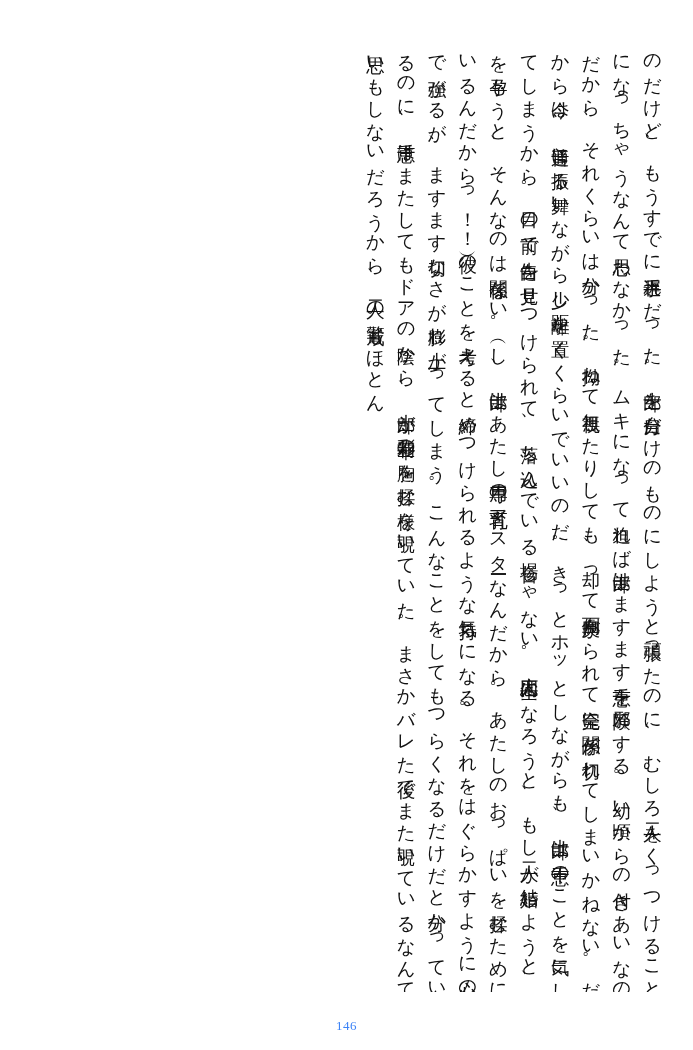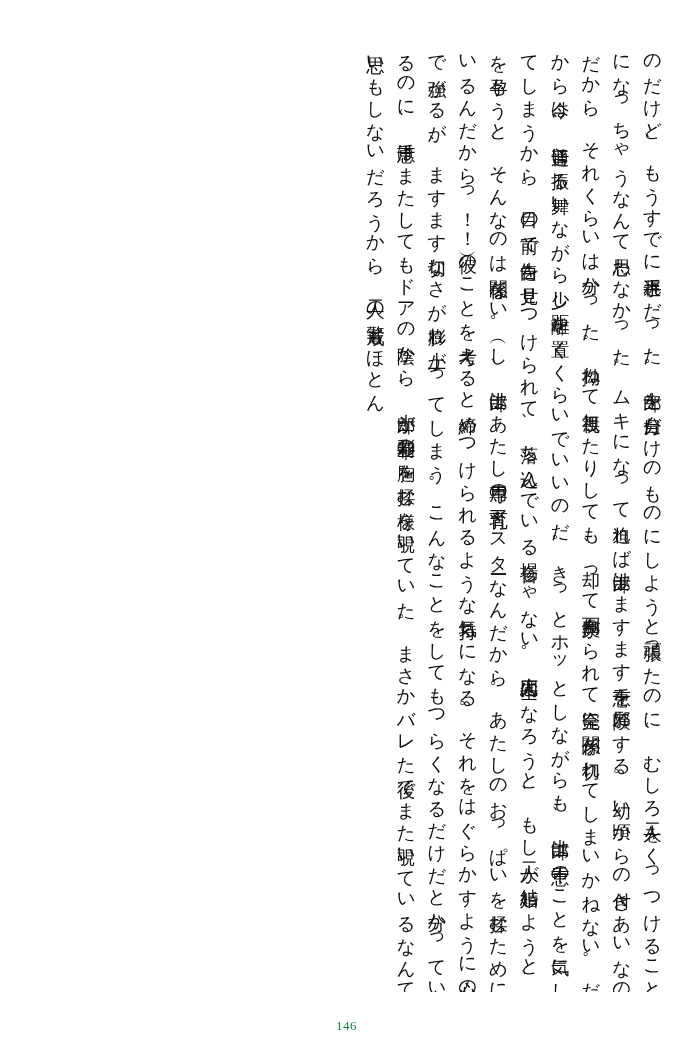--- a/index.html
+++ b/index.html
@@ -53,21 +53,21 @@
 
   
   #page-number {
     position: absolute;
     left: 0;
     right: 0;
     bottom: 16px;
     text-align: center;
     font-size: 13px;
     font-family: "Liberation Serif", "DejaVu Serif", serif;
-    color: #15803d;
+    color: #3b82f6;
     letter-spacing: 0.5px;
   }
 </style>
 </head>
 <body>
 
 <div id="page">
 
   <div id="text-body">
     <p>のだけど、もうすでに手遅れだった。士郎を自分だけのものにしようと頑張ったのに、むしろ二人をくっつけることになっちゃうなんて思わなかった。ムキになって迫れば士郎はますます千恵を邪険にする。幼い頃からの付きあいなのだから、それくらいは分かった。拗ねて無視したりしても、却って面倒臭がられて完全に関係が切れてしまいかねない。だから今は、普通に振る舞いながら少し距離を置くくらいでいいのだ。きっとホッとしながらも、士郎は千恵のことを気にしてしまうから。目の前で告白を見せつけられて、落ち込んでいる場合じゃない。恋人同士になろうと、もし二人が結婚しようと、子供を孕もうと、そんなのは関係ない。（し、士郎はあたし専用の育乳マスターなんだから。あたしのおっぱいを揉むためにいるんだからっ！！）彼のことを考えると締めつけられるような気持ちになる。それをはぐらかすように心の中で強がるが、ますます切なさが膨れ上がってしまう。こんなことをしてもつらくなるだけだと分かっているのに、千恵はまたしてもドアの陰から、士郎が彩莉華の胸を揉む様を覗いていた。まさかバレた後でまた覗いているなんて思いもしないだろうから、二人の警戒もほとん</p>

